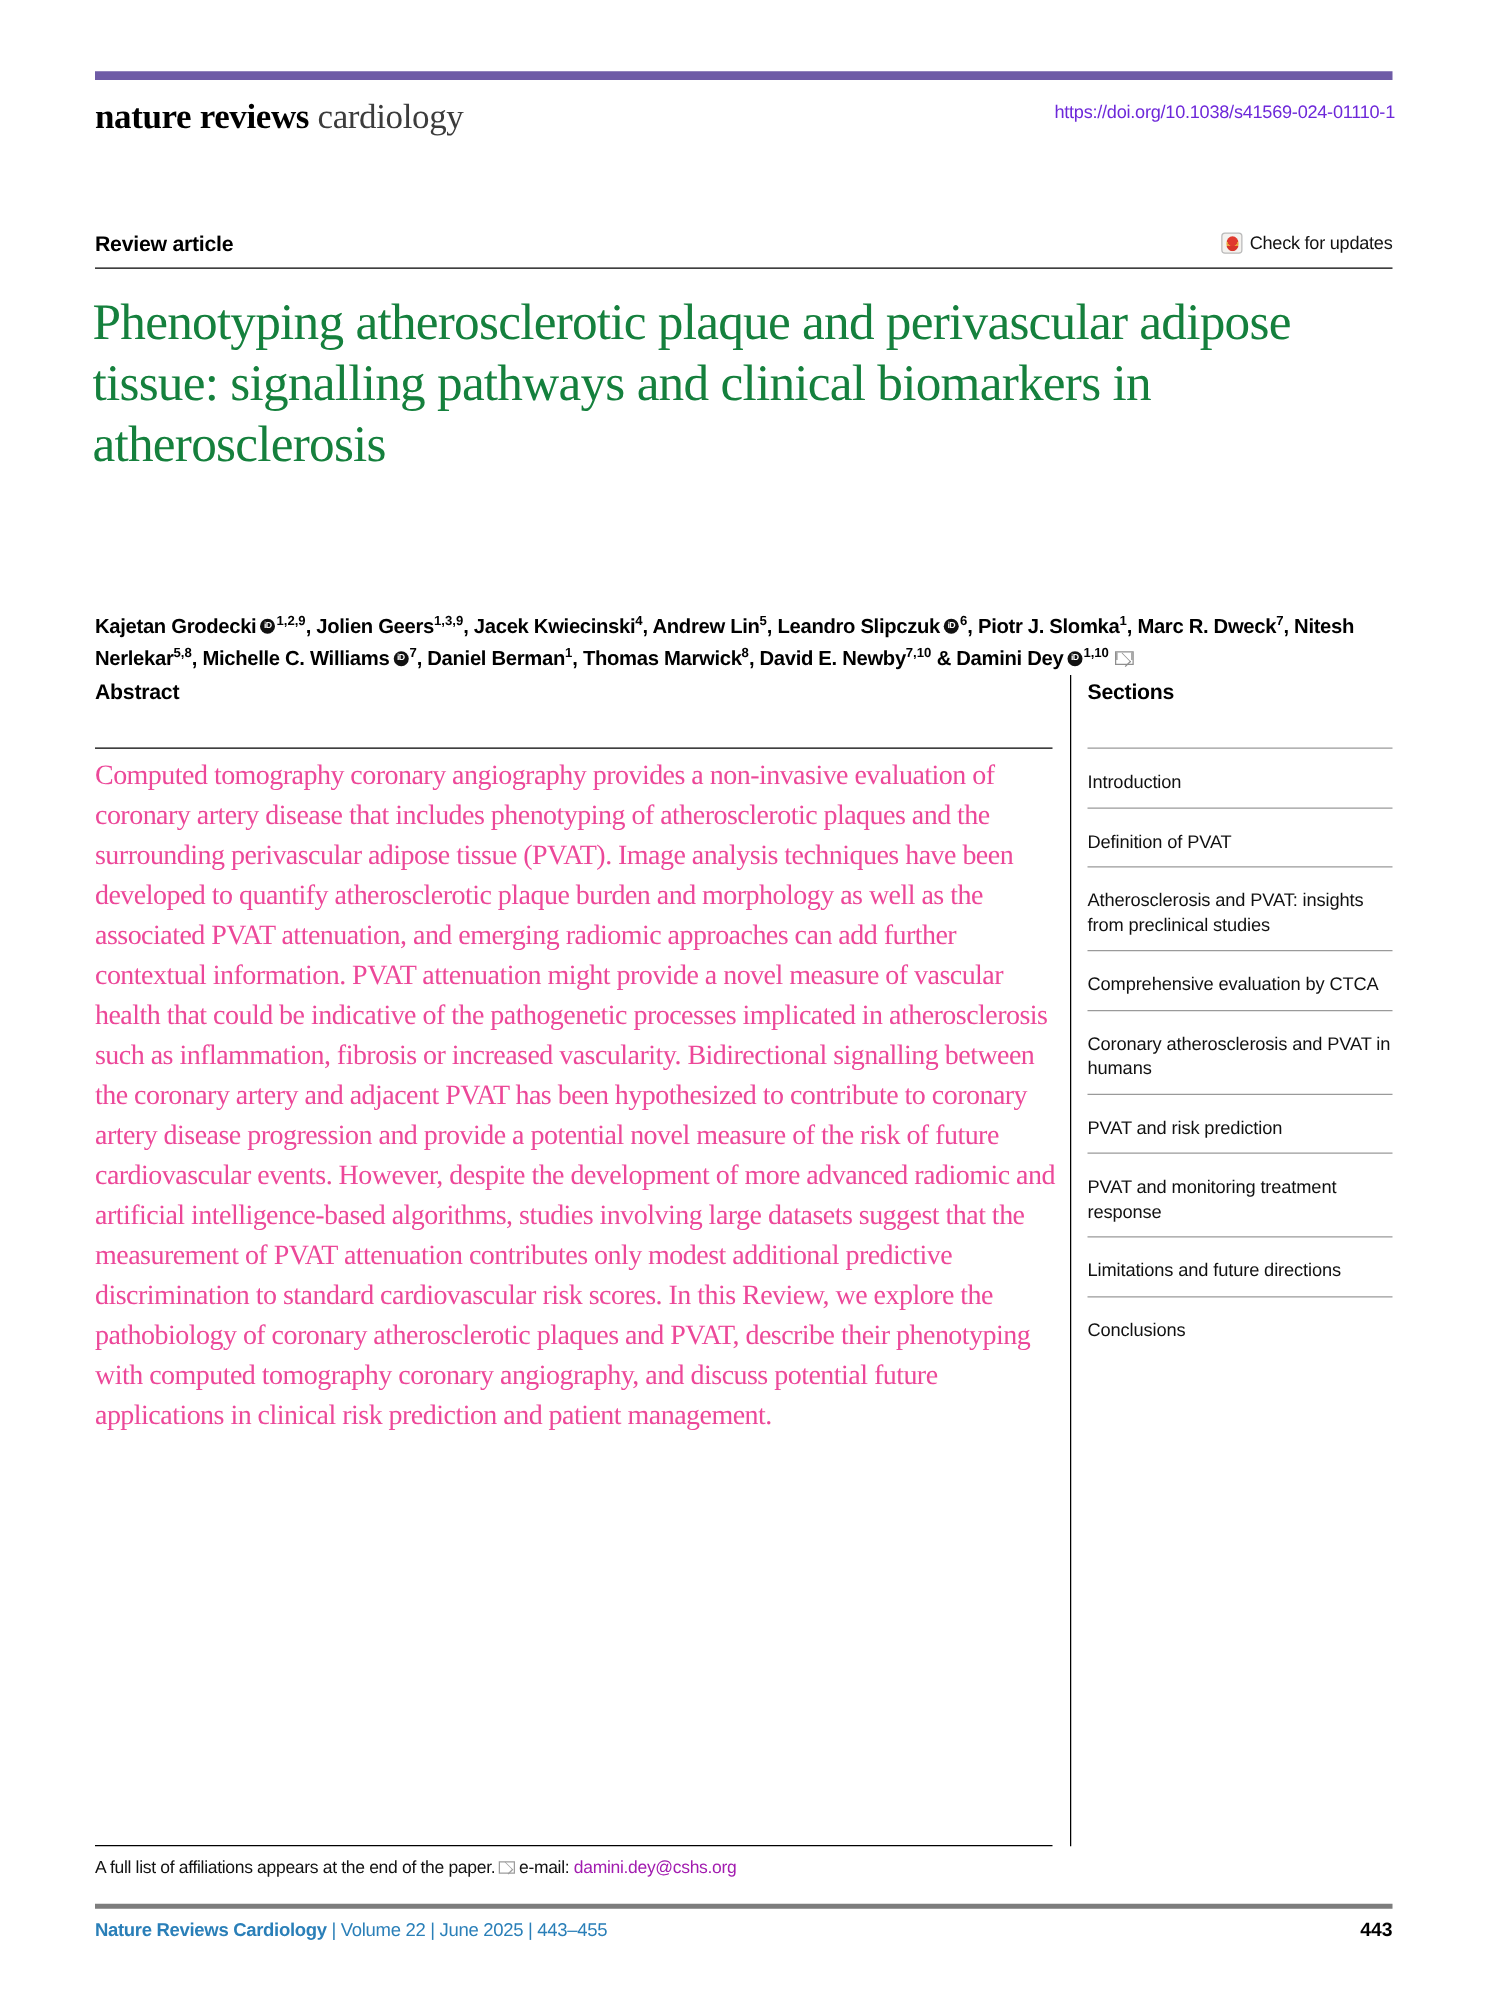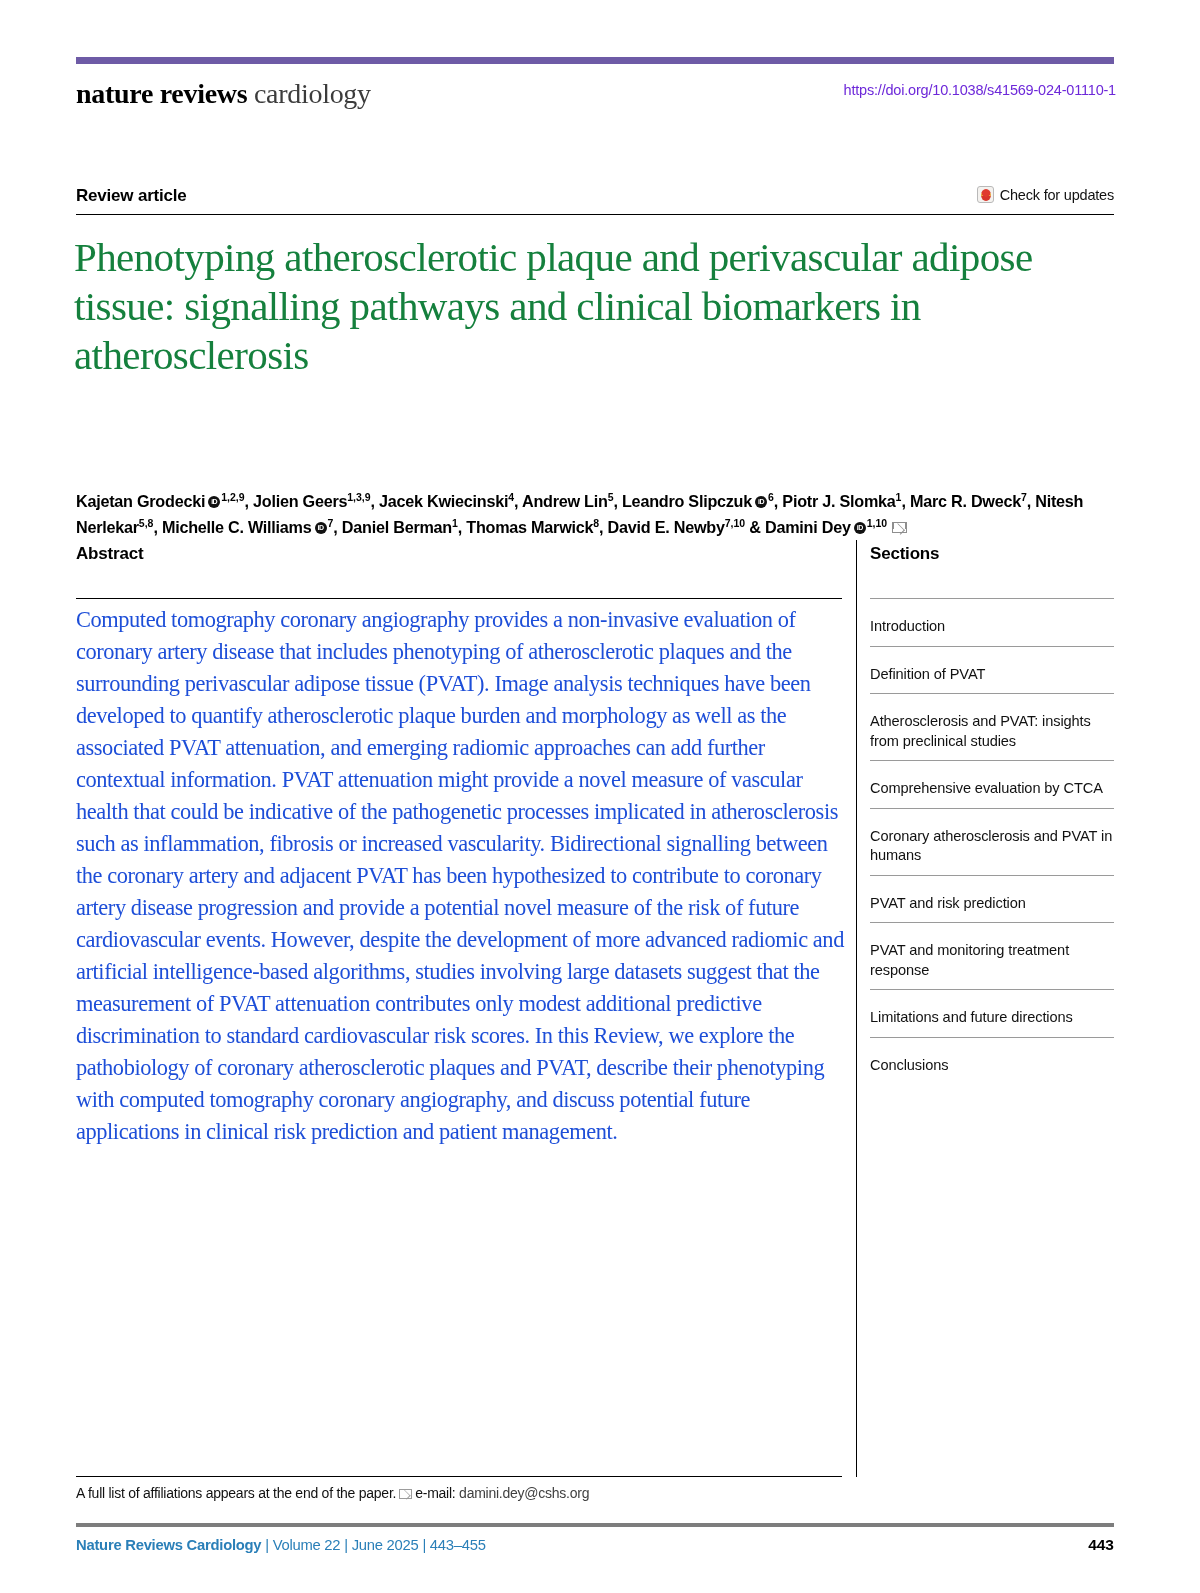--- a/index.html
+++ b/index.html
@@ -220,21 +220,21 @@
     background: #000;
   }
   .abstract {
     position: absolute;
     left: 76px; top: 604px;
     width: 772px;
     font-family: "Liberation Serif", serif;
     font-size: 22.4px;
     line-height: 32px;
     letter-spacing: -0.42px;
-    color: #1d4ed8;
+    color: #ec4899;
     text-align: left;
   }
 
   .sec-head {
     position: absolute;
     left: 870px; top: 543px;
     font-size: 17px;
     font-weight: 700;
     letter-spacing: -0.2px;
     line-height: 22px;
@@ -282,21 +282,21 @@
     content: "";
     position: absolute;
     left: 0.8px; top: 0.4px;
     width: 9px; height: 9px;
     border-top: 1.1px solid #9c9c9c;
     border-right: 1.1px solid #9c9c9c;
     transform: rotate(45deg) scaleY(0.6);
     transform-origin: center;
     box-sizing: border-box;
   }
-  .mail-link { color: #404040; text-decoration: none; }
+  .mail-link { color: #a21caf; text-decoration: none; }
 
   
   .bottom-rule {
     position: absolute;
     left: 76px; top: 1523px;
     width: 1038px; height: 4px;
     background: #7d7d7d;
   }
   .bottom-bar {
     position: absolute;

